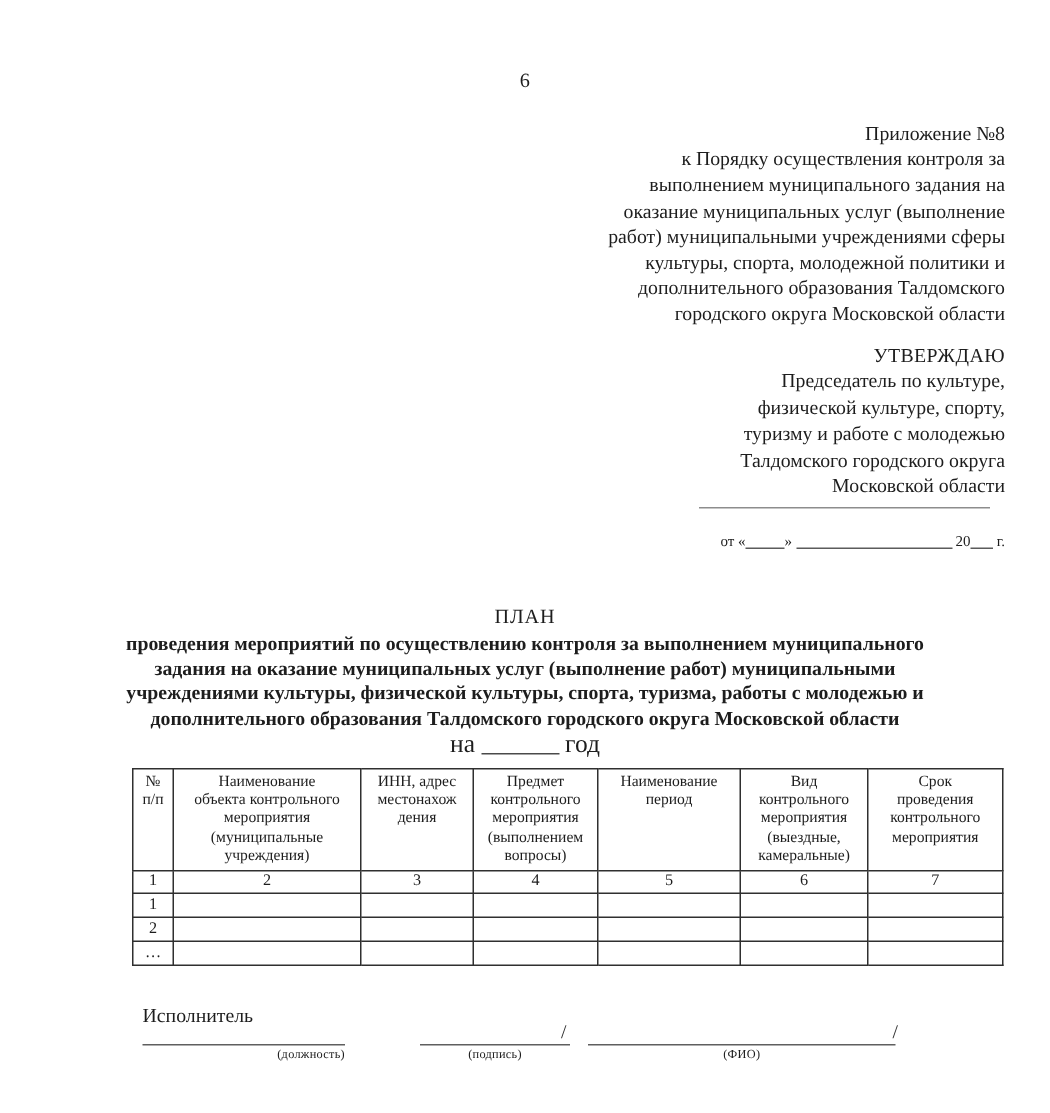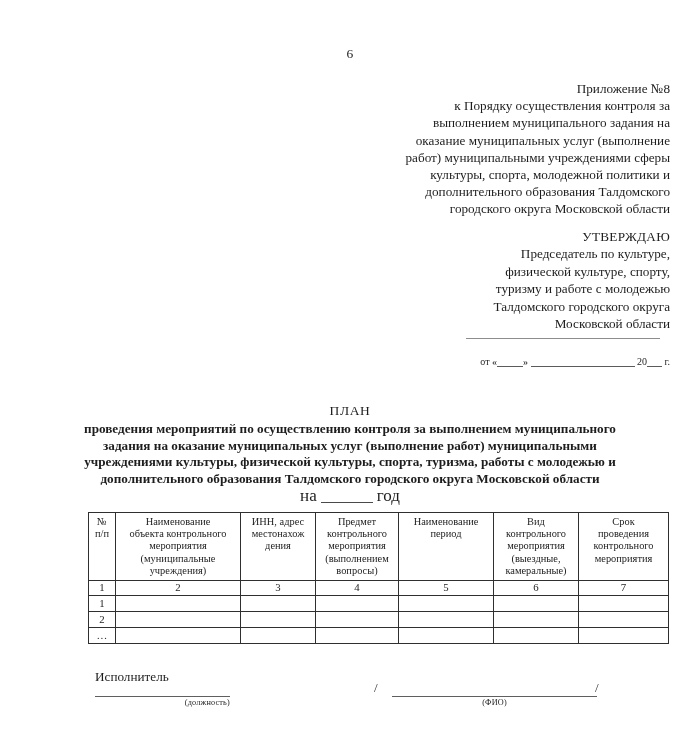--- a/index.html
+++ b/index.html
@@ -320,20 +320,24 @@
   </table>
 
   <div class="executor">Исполнитель</div>
 
   <div class="sig-row">
     <div class="sig-item sig-post">
       <div class="rule"></div>
       <div class="cap">(должность)</div>
     </div>
 
+    <div class="sig-item sig-sign">
+      <div class="rule"></div>
+      <div class="cap">(подпись)</div>
+    </div>
 
     <span class="slash slash-a">/</span>
 
     <div class="sig-item sig-name">
       <div class="rule"></div>
       <div class="cap">(ФИО)</div>
     </div>
 
     <span class="slash slash-b">/</span>
   </div>

